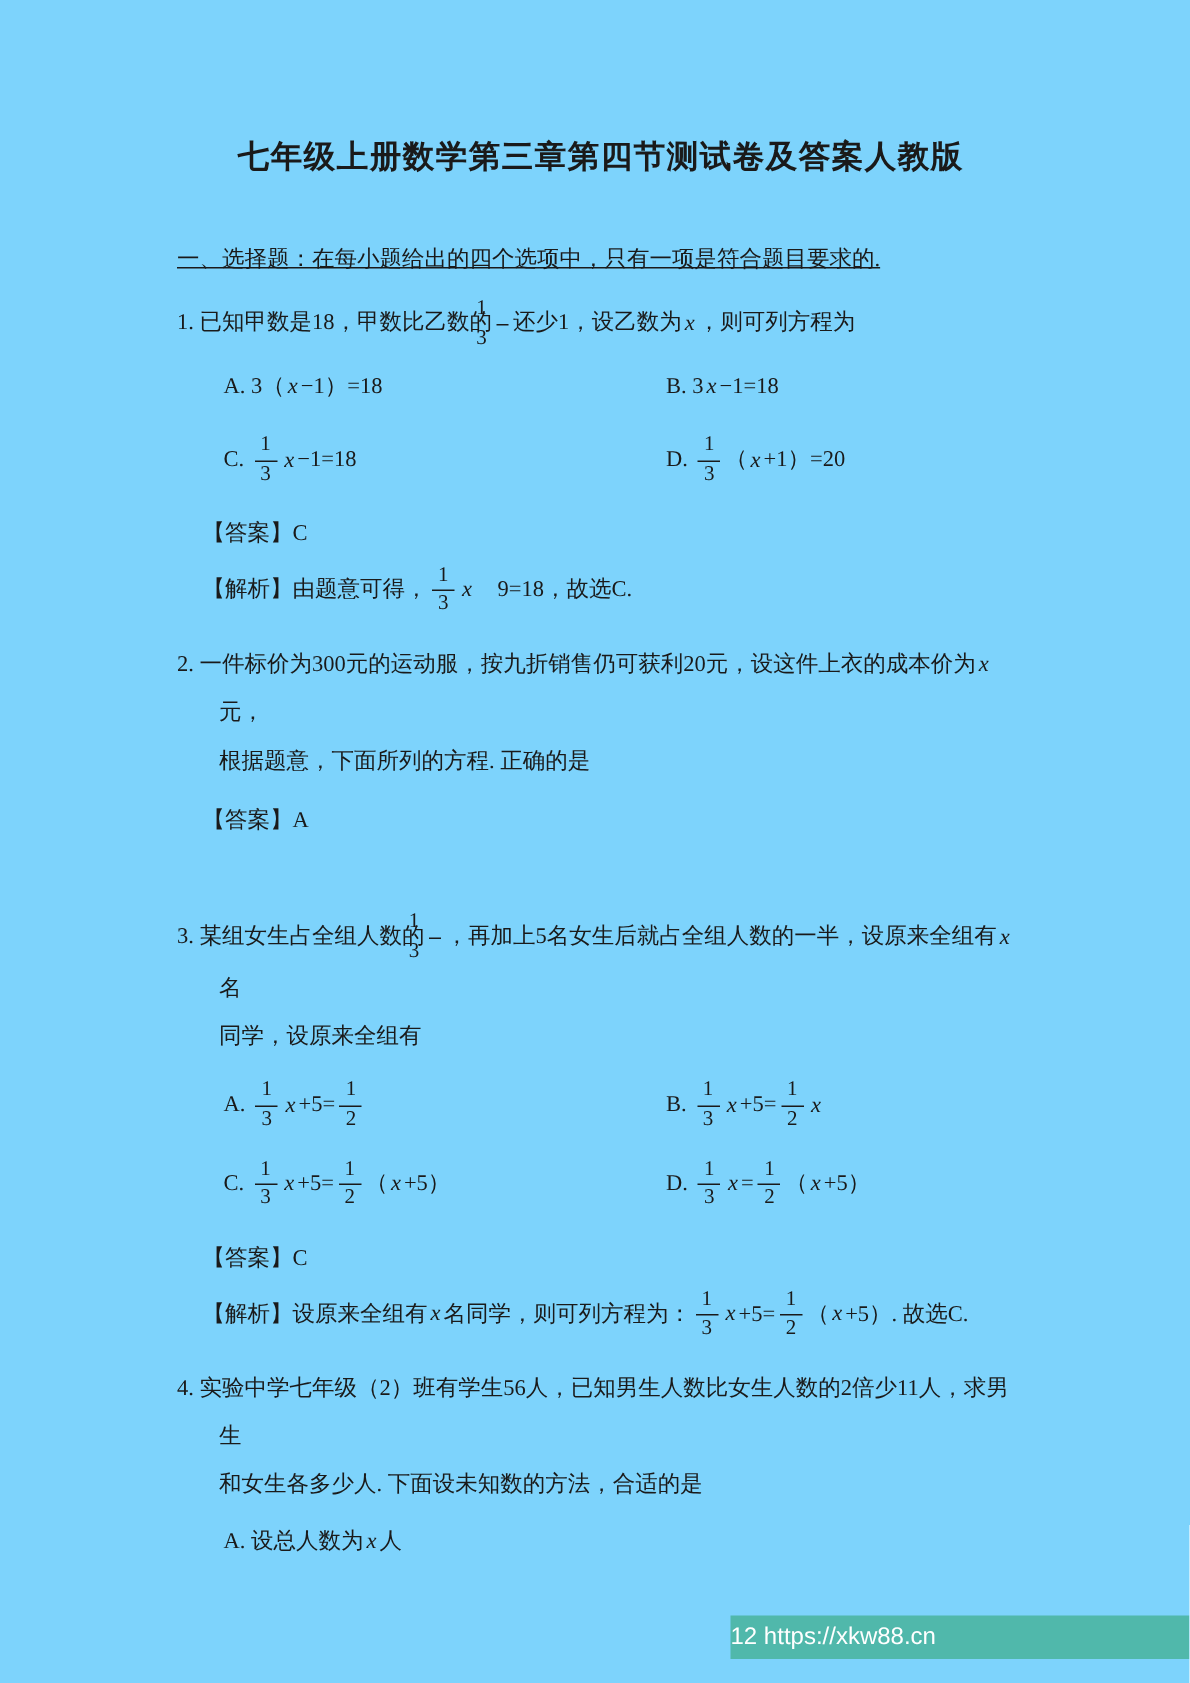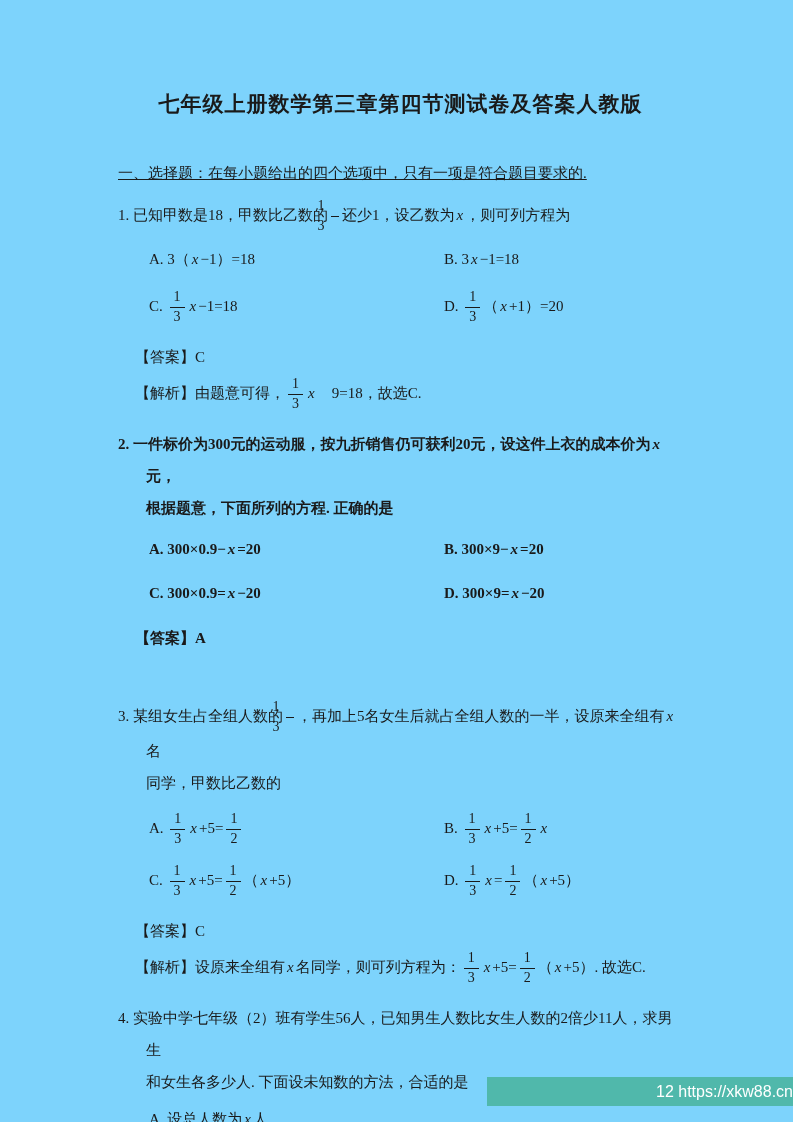--- a/index.html
+++ b/index.html
@@ -24,21 +24,21 @@
     letter-spacing: 1px;
     margin: 0 0 42px 0;
   }
   .section-header {
     font-size: 15px;
     margin: 0 0 12px 0;
     line-height: 1.8;
     text-decoration: underline;
   }
   .question { font-size: 15px; margin-bottom: 16px; }
-  .question.q-gap-after { margin-bottom: 48px; font-weight: bold; }
+  .question.q-gap-after { margin-bottom: 48px; }
   .stem {
     margin: 6px 0 4px 0;
     line-height: 2.15;
     padding-left: 28px;
     text-indent: -28px;
   }
   .options { margin-left: 17px; }
   .options.two-col {
     display: grid;
     grid-template-columns: 295px auto;
@@ -59,21 +59,21 @@
   .frac .den { display: block; padding: 2px 4px 0 4px; }
   i.math-var { font-style: italic; padding: 0 2px; font-family: "Liberation Serif", serif; }
   .footer-badge {
     position: absolute;
     right: 0;
     bottom: 16px;
     width: 306px;
     height: 29px;
     display: flex;
     align-items: center;
-    justify-content: flex-end;
+    justify-content: flex-start;
     color: #ffffff;
     font-family: "Liberation Sans", sans-serif;
     font-size: 16px;
     background: #50b8ab;
   }
 </style>
 </head>
 <body>
 
 <div class="page">
@@ -86,30 +86,24 @@
           <p class="option"><span class="text-run">A. 3（</span><i class="math-var">x</i><span class="text-run">−1）=18</span></p>
           <p class="option"><span class="text-run">B. 3</span><i class="math-var">x</i><span class="text-run">−1=18</span></p>
           <p class="option"><span class="text-run">C. </span><span class="frac"><span class="num">1</span><span class="den">3</span></span><i class="math-var">x</i><span class="text-run">−1=18</span></p>
           <p class="option"><span class="text-run">D. </span><span class="frac"><span class="num">1</span><span class="den">3</span></span><span class="text-run">（</span><i class="math-var">x</i><span class="text-run">+1）=20</span></p>
         </div>
         <p class="answer"><span class="text-run">【答案】C</span></p>
         <p class="analysis"><span class="text-run">【解析】由题意可得，</span><span class="frac"><span class="num">1</span><span class="den">3</span></span><i class="math-var">x</i><span class="text-run">　9=18，故选C.</span></p>
       </div>
       <div class="question q-gap-after">
         <p class="stem"><span class="text-run">2. 一件标价为300元的运动服，按九折销售仍可获利20元，设这件上衣的成本价为</span><i class="math-var">x</i><span class="text-run">元，</span><br><span class="text-run">根据题意，下面所列的方程. 正确的是</span></p>
-        <div class="options two-col">
-          <p class="option"><span class="text-run">A. 300×0.9−</span><i class="math-var">x</i><span class="text-run">=20</span></p>
-          <p class="option"><span class="text-run">B. 300×9−</span><i class="math-var">x</i><span class="text-run">=20</span></p>
-          <p class="option"><span class="text-run">C. 300×0.9=</span><i class="math-var">x</i><span class="text-run">−20</span></p>
-          <p class="option"><span class="text-run">D. 300×9=</span><i class="math-var">x</i><span class="text-run">−20</span></p>
-        </div>
         <p class="answer"><span class="text-run">【答案】A</span></p>
       </div>
       <div class="question">
-        <p class="stem"><span class="text-run">3. 某组女生占全组人数的</span><span class="frac"><span class="num">1</span><span class="den">3</span></span><span class="text-run">，再加上5名女生后就占全组人数的一半，设原来全组有</span><i class="math-var">x</i><span class="text-run">名</span><br><span class="text-run">同学，甲数比乙数的</span></p>
+        <p class="stem"><span class="text-run">3. 某组女生占全组人数的</span><span class="frac"><span class="num">1</span><span class="den">3</span></span><span class="text-run">，再加上5名女生后就占全组人数的一半，设原来全组有</span><i class="math-var">x</i><span class="text-run">名</span><br><span class="text-run">同学，设原来全组有</span></p>
         <div class="options two-col">
           <p class="option"><span class="text-run">A. </span><span class="frac"><span class="num">1</span><span class="den">3</span></span><i class="math-var">x</i><span class="text-run">+5=</span><span class="frac"><span class="num">1</span><span class="den">2</span></span></p>
           <p class="option"><span class="text-run">B. </span><span class="frac"><span class="num">1</span><span class="den">3</span></span><i class="math-var">x</i><span class="text-run">+5=</span><span class="frac"><span class="num">1</span><span class="den">2</span></span><i class="math-var">x</i></p>
           <p class="option"><span class="text-run">C. </span><span class="frac"><span class="num">1</span><span class="den">3</span></span><i class="math-var">x</i><span class="text-run">+5=</span><span class="frac"><span class="num">1</span><span class="den">2</span></span><span class="text-run">（</span><i class="math-var">x</i><span class="text-run">+5）</span></p>
           <p class="option"><span class="text-run">D. </span><span class="frac"><span class="num">1</span><span class="den">3</span></span><i class="math-var">x</i><span class="text-run">=</span><span class="frac"><span class="num">1</span><span class="den">2</span></span><span class="text-run">（</span><i class="math-var">x</i><span class="text-run">+5）</span></p>
         </div>
         <p class="answer"><span class="text-run">【答案】C</span></p>
         <p class="analysis"><span class="text-run">【解析】设原来全组有</span><i class="math-var">x</i><span class="text-run">名同学，则可列方程为：</span><span class="frac"><span class="num">1</span><span class="den">3</span></span><i class="math-var">x</i><span class="text-run">+5=</span><span class="frac"><span class="num">1</span><span class="den">2</span></span><span class="text-run">（</span><i class="math-var">x</i><span class="text-run">+5）. 故选C.</span></p>
       </div>
       <div class="question">

